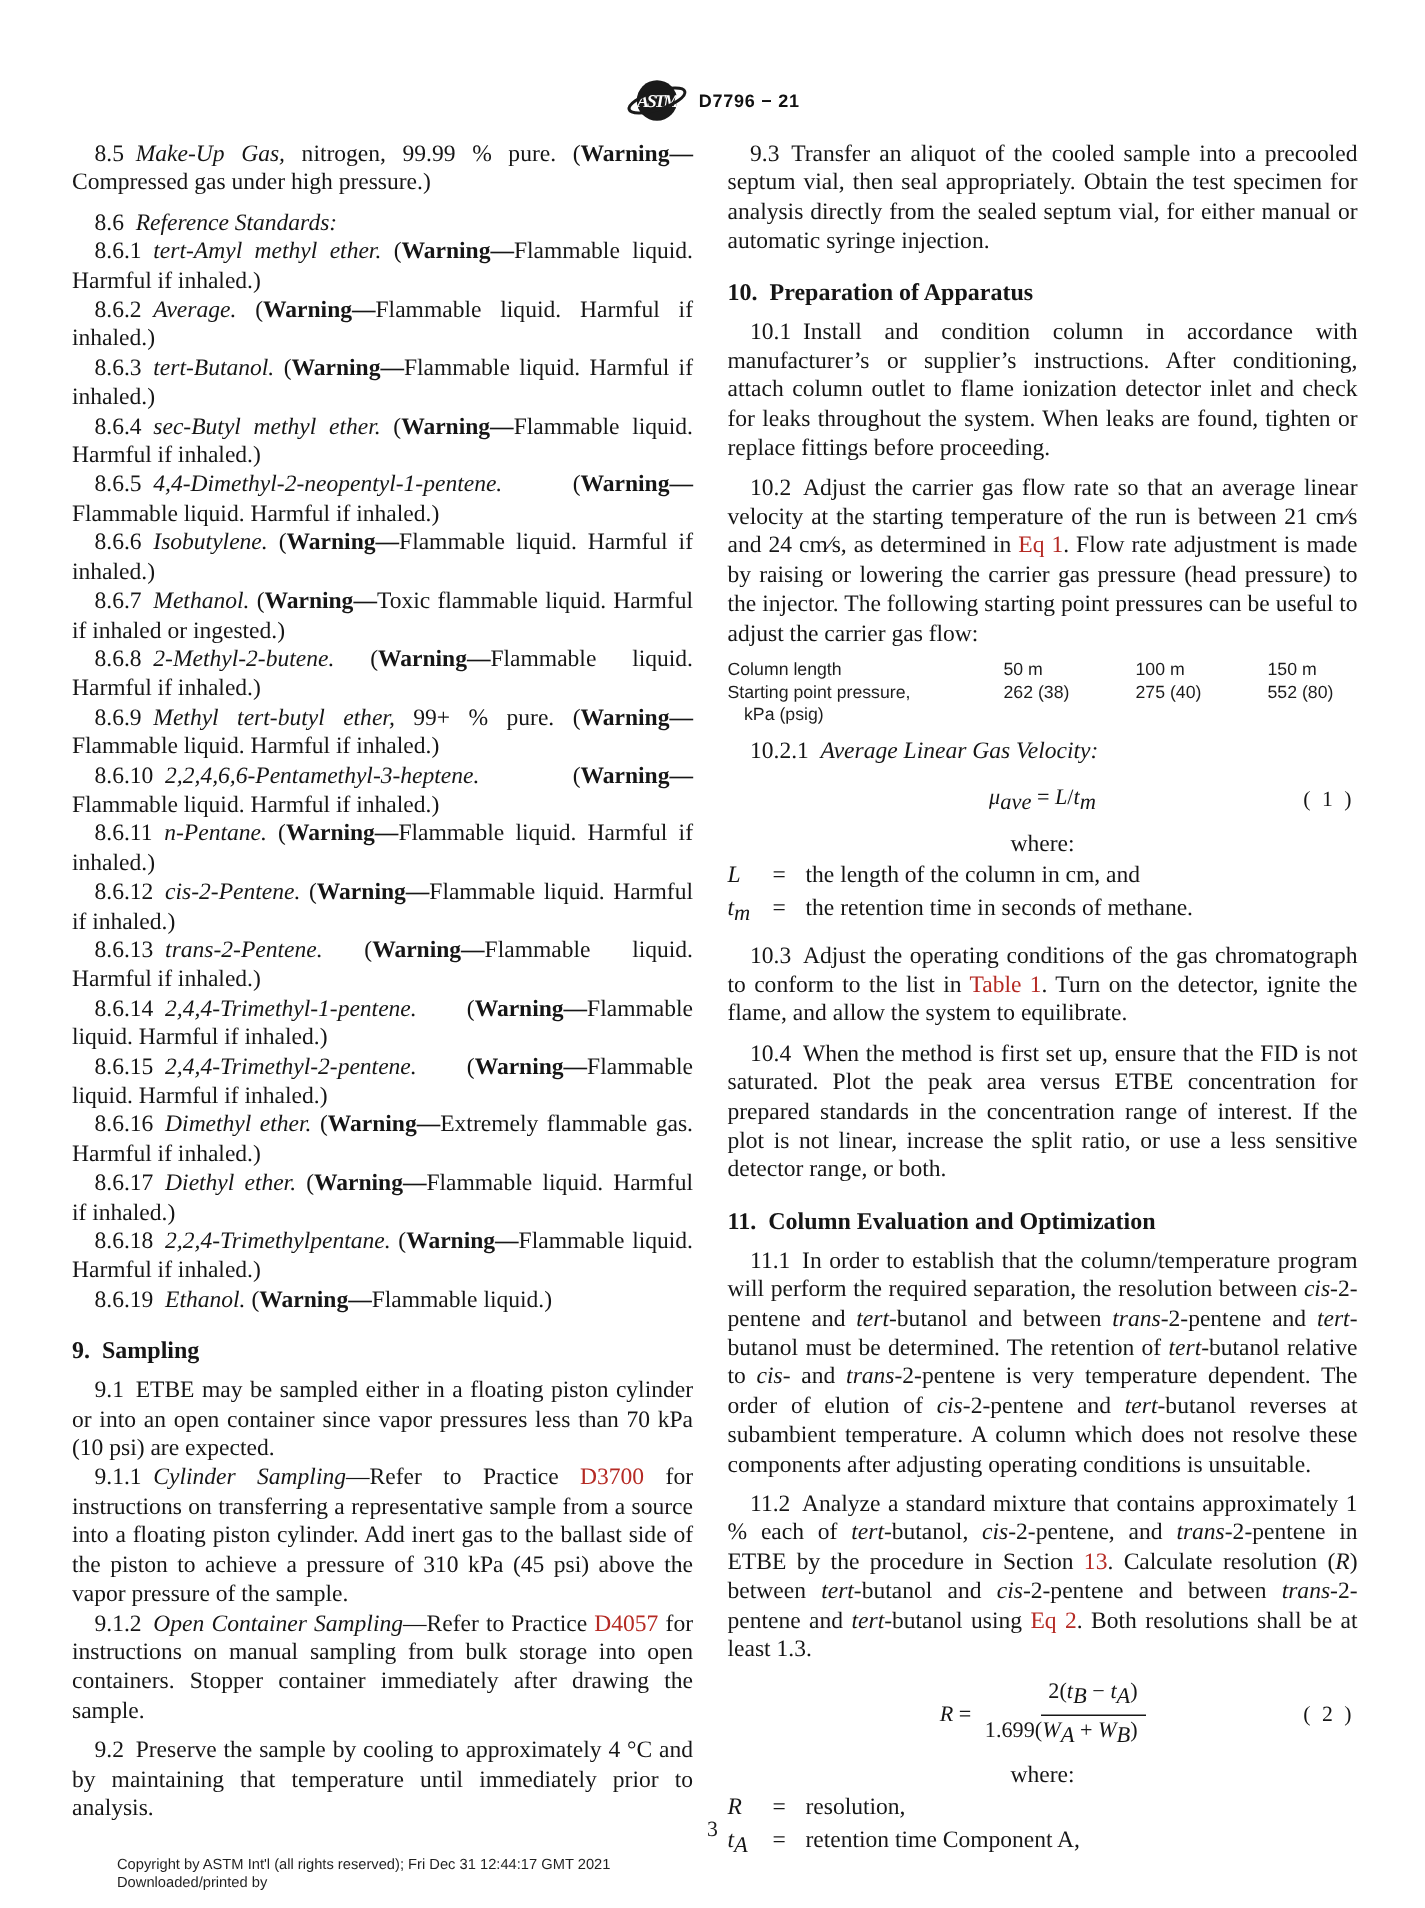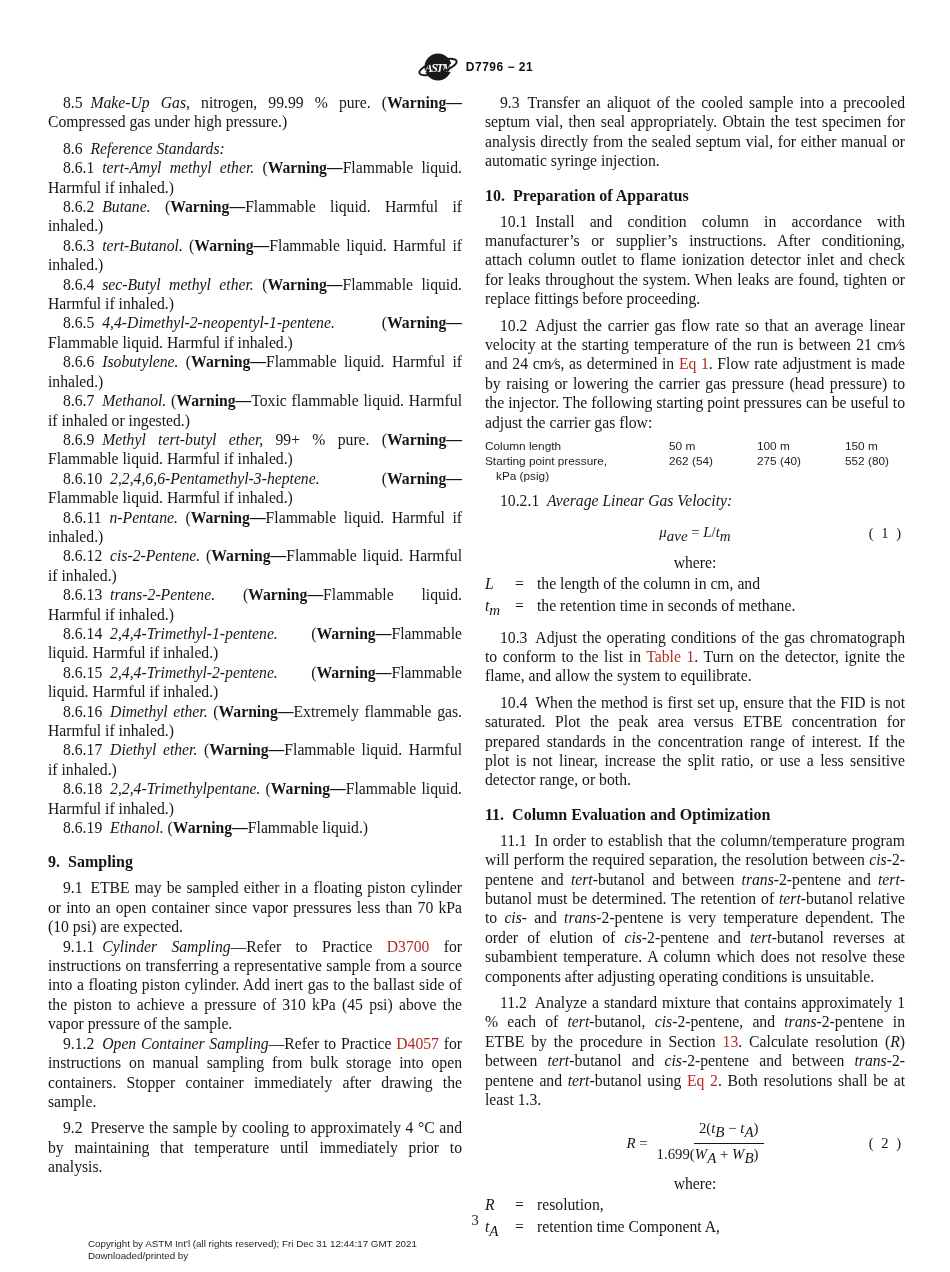--- a/index.html
+++ b/index.html
@@ -64,21 +64,21 @@
   .defs{display:grid;grid-template-columns:30px 22px auto;row-gap:1px;line-height:21px;}
   .def-sym{}
   .def-eq{text-align:left;}
   .def-text{}
   
   .pagenum{
     position:absolute;left:0;right:0;bottom:43px;
     text-align:center;font-size:14.5px;color:#222;
   }
   .footer{
-    position:absolute;left:88px;bottom:9px;right:60px;
+    position:absolute;left:78px;bottom:9px;right:60px;
     font-family:"Liberation Sans", sans-serif;
     font-size:9.8px;line-height:12.6px;color:#1f1f1f;
   }
   .logo{display:inline-flex;align-items:center;}
 </style>
 </head>
 <body>
 
 <div class="page">
 
@@ -91,26 +91,27 @@
       </svg>
     </span>
     <span class="docnum">D7796 − 21</span>
   </div>
 
   <div class="content">
     <div class="col">
         <p class="para"><span class="run-normal">8.5 </span><span class="run-italic">Make-Up Gas,</span><span class="run-normal"> nitrogen, 99.99 % pure. (</span><span class="run-bold">Warning—</span><span class="run-normal">Compressed gas under high pressure.)</span></p>
         <p class="para sp"><span class="run-normal">8.6 </span><span class="run-italic">Reference Standards:</span></p>
         <p class="para"><span class="run-normal">8.6.1 </span><span class="run-italic">tert-Amyl methyl ether.</span><span class="run-normal"> (</span><span class="run-bold">Warning—</span><span class="run-normal">Flammable liquid. Harmful if inhaled.)</span></p>
-        <p class="para"><span class="run-normal">8.6.2 </span><span class="run-italic">Butane.</span><span class="run-normal"> (</span><span class="run-bold">Warning—</span><span class="run-normal">Flammable liquid. Harmful if inhaled.)</span></p>
+        <p class="para"><span class="run-normal">8.6.2 </span><span class="run-italic">Average.</span><span class="run-normal"> (</span><span class="run-bold">Warning—</span><span class="run-normal">Flammable liquid. Harmful if inhaled.)</span></p>
         <p class="para"><span class="run-normal">8.6.3 </span><span class="run-italic">tert-Butanol.</span><span class="run-normal"> (</span><span class="run-bold">Warning—</span><span class="run-normal">Flammable liquid. Harmful if inhaled.)</span></p>
         <p class="para"><span class="run-normal">8.6.4 </span><span class="run-italic">sec-Butyl methyl ether.</span><span class="run-normal"> (</span><span class="run-bold">Warning—</span><span class="run-normal">Flammable liquid. Harmful if inhaled.)</span></p>
         <p class="para"><span class="run-normal">8.6.5 </span><span class="run-italic">4,4-Dimethyl-2-neopentyl-1-pentene.</span><span class="run-normal"> (</span><span class="run-bold">Warning—</span><span class="run-normal">Flammable liquid. Harmful if inhaled.)</span></p>
         <p class="para"><span class="run-normal">8.6.6 </span><span class="run-italic">Isobutylene.</span><span class="run-normal"> (</span><span class="run-bold">Warning—</span><span class="run-normal">Flammable liquid. Harmful if inhaled.)</span></p>
         <p class="para"><span class="run-normal">8.6.7 </span><span class="run-italic">Methanol.</span><span class="run-normal"> (</span><span class="run-bold">Warning—</span><span class="run-normal">Toxic flammable liquid. Harmful if inhaled or ingested.)</span></p>
+        <p class="para"><span class="run-normal">8.6.8 </span><span class="run-italic">2-Methyl-2-butene.</span><span class="run-normal"> (</span><span class="run-bold">Warning—</span><span class="run-normal">Flammable liquid. Harmful if inhaled.)</span></p>
         <p class="para"><span class="run-normal">8.6.9 </span><span class="run-italic">Methyl tert-butyl ether,</span><span class="run-normal"> 99+ % pure. (</span><span class="run-bold">Warning—</span><span class="run-normal">Flammable liquid. Harmful if inhaled.)</span></p>
         <p class="para"><span class="run-normal">8.6.10 </span><span class="run-italic">2,2,4,6,6-Pentamethyl-3-heptene.</span><span class="run-normal"> (</span><span class="run-bold">Warning—</span><span class="run-normal">Flammable liquid. Harmful if inhaled.)</span></p>
         <p class="para"><span class="run-normal">8.6.11 </span><span class="run-italic">n-Pentane.</span><span class="run-normal"> (</span><span class="run-bold">Warning—</span><span class="run-normal">Flammable liquid. Harmful if inhaled.)</span></p>
         <p class="para"><span class="run-normal">8.6.12 </span><span class="run-italic">cis-2-Pentene.</span><span class="run-normal"> (</span><span class="run-bold">Warning—</span><span class="run-normal">Flammable liquid. Harmful if inhaled.)</span></p>
         <p class="para"><span class="run-normal">8.6.13 </span><span class="run-italic">trans-2-Pentene.</span><span class="run-normal"> (</span><span class="run-bold">Warning—</span><span class="run-normal">Flammable liquid. Harmful if inhaled.)</span></p>
         <p class="para"><span class="run-normal">8.6.14 </span><span class="run-italic">2,4,4-Trimethyl-1-pentene.</span><span class="run-normal"> (</span><span class="run-bold">Warning—</span><span class="run-normal">Flammable liquid. Harmful if inhaled.)</span></p>
         <p class="para"><span class="run-normal">8.6.15 </span><span class="run-italic">2,4,4-Trimethyl-2-pentene.</span><span class="run-normal"> (</span><span class="run-bold">Warning—</span><span class="run-normal">Flammable liquid. Harmful if inhaled.)</span></p>
         <p class="para"><span class="run-normal">8.6.16 </span><span class="run-italic">Dimethyl ether.</span><span class="run-normal"> (</span><span class="run-bold">Warning—</span><span class="run-normal">Extremely flammable gas. Harmful if inhaled.)</span></p>
         <p class="para"><span class="run-normal">8.6.17 </span><span class="run-italic">Diethyl ether.</span><span class="run-normal"> (</span><span class="run-bold">Warning—</span><span class="run-normal">Flammable liquid. Harmful if inhaled.)</span></p>
         <p class="para"><span class="run-normal">8.6.18 </span><span class="run-italic">2,2,4-Trimethylpentane.</span><span class="run-normal"> (</span><span class="run-bold">Warning—</span><span class="run-normal">Flammable liquid. Harmful if inhaled.)</span></p>
@@ -128,21 +129,21 @@
         <p class="para sp"><span class="run-normal">10.2 Adjust the carrier gas flow rate so that an average linear velocity at the starting temperature of the run is between 21 cm⁄s and 24 cm⁄s, as determined in </span><span class="run-link">Eq 1</span><span class="run-normal">. Flow rate adjustment is made by raising or lowering the carrier gas pressure (head pressure) to the injector. The following starting point pressures can be useful to adjust the carrier gas flow:</span></p>
         <div class="minitable">
           <div class="mt-row">
             <span class="mt-label">Column length</span>
             <span class="mt-val">50 m</span>
             <span class="mt-val">100 m</span>
             <span class="mt-val">150 m</span>
           </div>
           <div class="mt-row">
             <span class="mt-label">Starting point pressure,<span class="l2">kPa (psig)</span></span>
-            <span class="mt-val">262 (54)</span>
+            <span class="mt-val">262 (38)</span>
             <span class="mt-val">275 (40)</span>
             <span class="mt-val">552 (80)</span>
           </div>
         </div>
         <p class="para sp"><span class="run-normal">10.2.1 </span><span class="run-italic">Average Linear Gas Velocity:</span></p>
         <div class="eq"><span class="eq-body"><span class="run-italic">μ</span><span class="run-sub">ave</span><span class="run-normal"> = </span><span class="run-italic">L</span><span class="run-normal">/</span><span class="run-italic">t</span><span class="run-sub">m</span></span><span class="eq-num">( 1 )</span></div>
         <div class="where">
           <div class="where-label">where:</div>
           <div class="defs">
             <span class="def-sym"><span class="run-italic">L</span></span>

